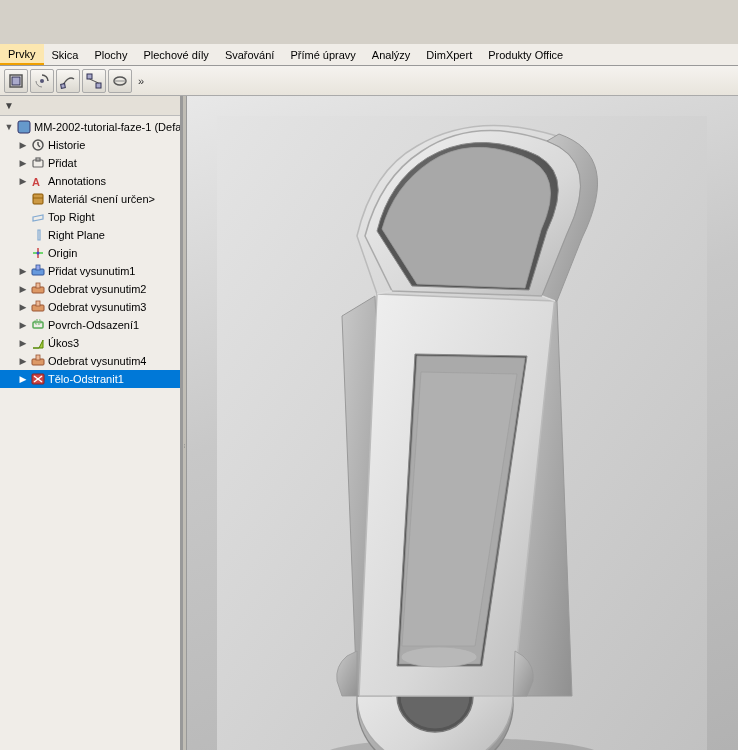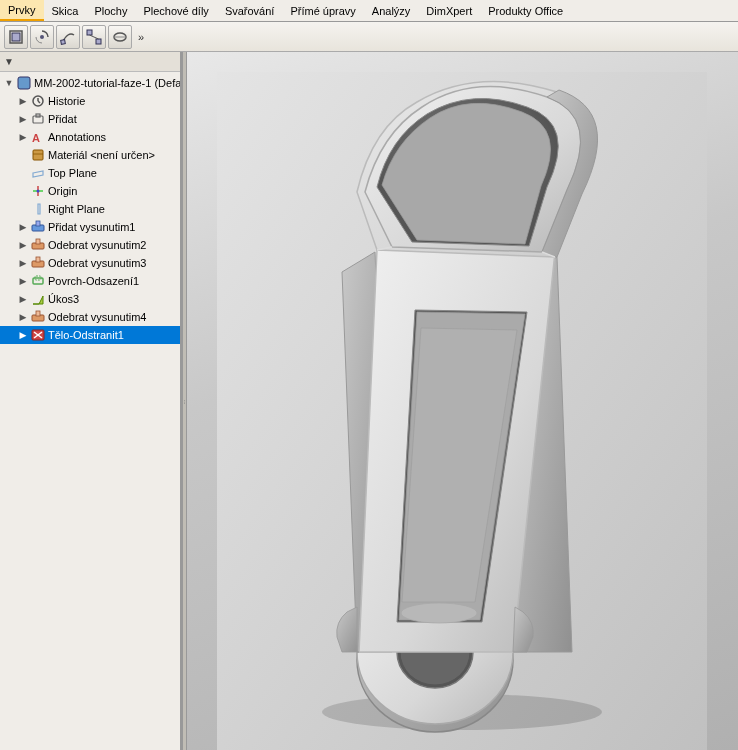--- a/index.html
+++ b/index.html
@@ -5,20 +5,21 @@
     * { box-sizing: border-box; margin: 0; padding: 0; }
     body { width: 738px; height: 750px; overflow: hidden; font-family: 'Segoe UI', Arial, sans-serif; font-size: 12px; background: #d4d0c8; }
 
     
     #menu-bar {
       display: flex;
       background: #f0ede8;
       border-bottom: 1px solid #999;
       height: 22px;
       align-items: center;
+      margin-top: 44px;
     }
     .menu-item {
       padding: 2px 8px;
       font-size: 11px;
       cursor: pointer;
       white-space: nowrap;
       color: #000;
       height: 100%;
       display: flex;
       align-items: center;
@@ -262,43 +263,43 @@
       </div>
 
 
       <div class="tree-item">
         <span style="width:28px"></span>
         <span class="tree-icon">
           <svg width="14" height="14" viewBox="0 0 14 14">
               <polygon points="2,7 12,5 12,9 2,11" fill="none" stroke="#6699cc" stroke-width="1.2" opacity="0.8"></polygon>
             </svg>
         </span>
-        <span class="tree-label">Top Plane</span>
+        <span class="tree-label">Top Right</span>
+      </div>
+
+      <div class="tree-item">
+        <span style="width:28px"></span>
+        <span class="tree-icon">
+          <svg width="14" height="14" viewBox="0 0 14 14">
+              <polygon points="7,2 9,2 9,12 7,12" fill="none" stroke="#6699cc" stroke-width="1.2" opacity="0.8"></polygon>
+            </svg>
+        </span>
+        <span class="tree-label">Right Plane</span>
       </div>
 
       <div class="tree-item">
         <span style="width:28px"></span>
         <span class="tree-icon">
           <svg width="14" height="14" viewBox="0 0 14 14">
               <line x1="7" y1="2" x2="7" y2="12" stroke="#c44" stroke-width="1.5"></line>
               <line x1="2" y1="7" x2="12" y2="7" stroke="#4c4" stroke-width="1.5"></line>
               <circle cx="7" cy="7" r="1.5" fill="#44c"></circle>
             </svg>
         </span>
         <span class="tree-label">Origin</span>
-      </div>
-
-      <div class="tree-item">
-        <span style="width:28px"></span>
-        <span class="tree-icon">
-          <svg width="14" height="14" viewBox="0 0 14 14">
-              <polygon points="7,2 9,2 9,12 7,12" fill="none" stroke="#6699cc" stroke-width="1.2" opacity="0.8"></polygon>
-            </svg>
-        </span>
-        <span class="tree-label">Right Plane</span>
       </div>
 
       <div class="tree-item">
         <span style="width:14px"></span>
         <span class="tree-expand">▶</span>
         <span class="tree-icon">
           <svg width="14" height="14" viewBox="0 0 14 14">
               <rect x="1" y="5" width="12" height="6" rx="1" fill="#6699dd" stroke="#335599" stroke-width="1"></rect>
               <rect x="5" y="1" width="4" height="5" fill="#99aaee" stroke="#335599" stroke-width="0.8"></rect>
             </svg>

